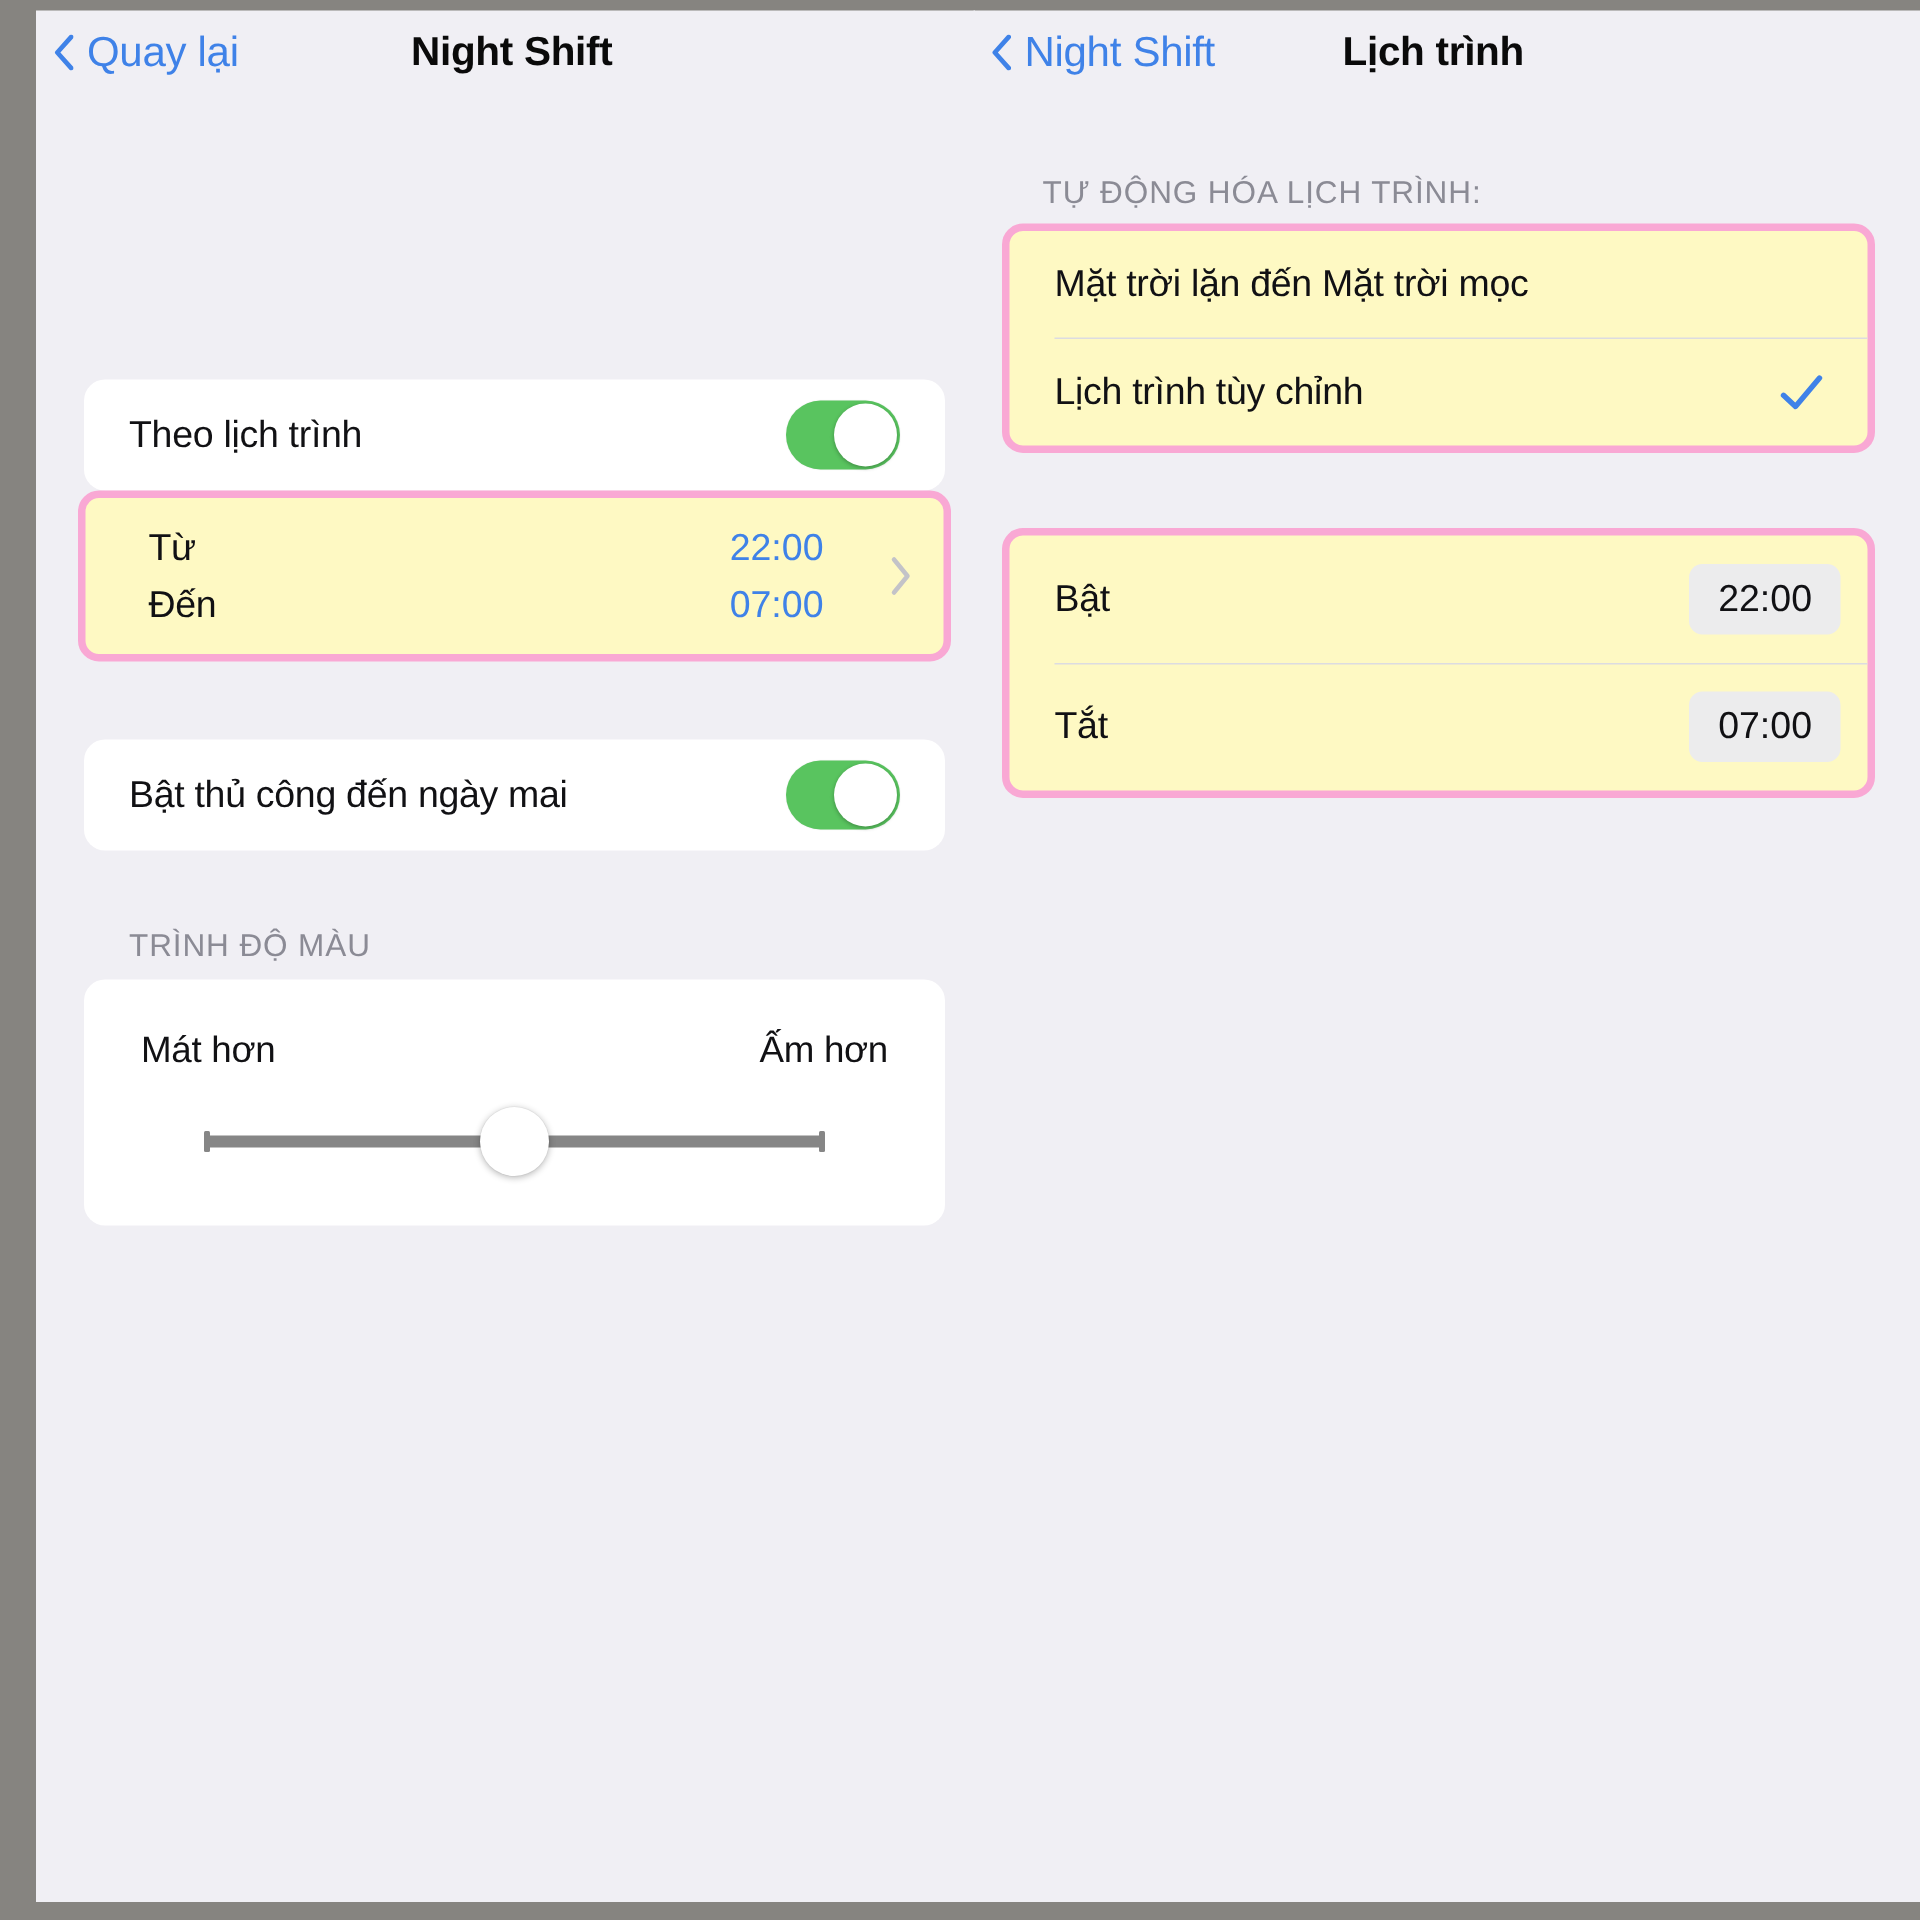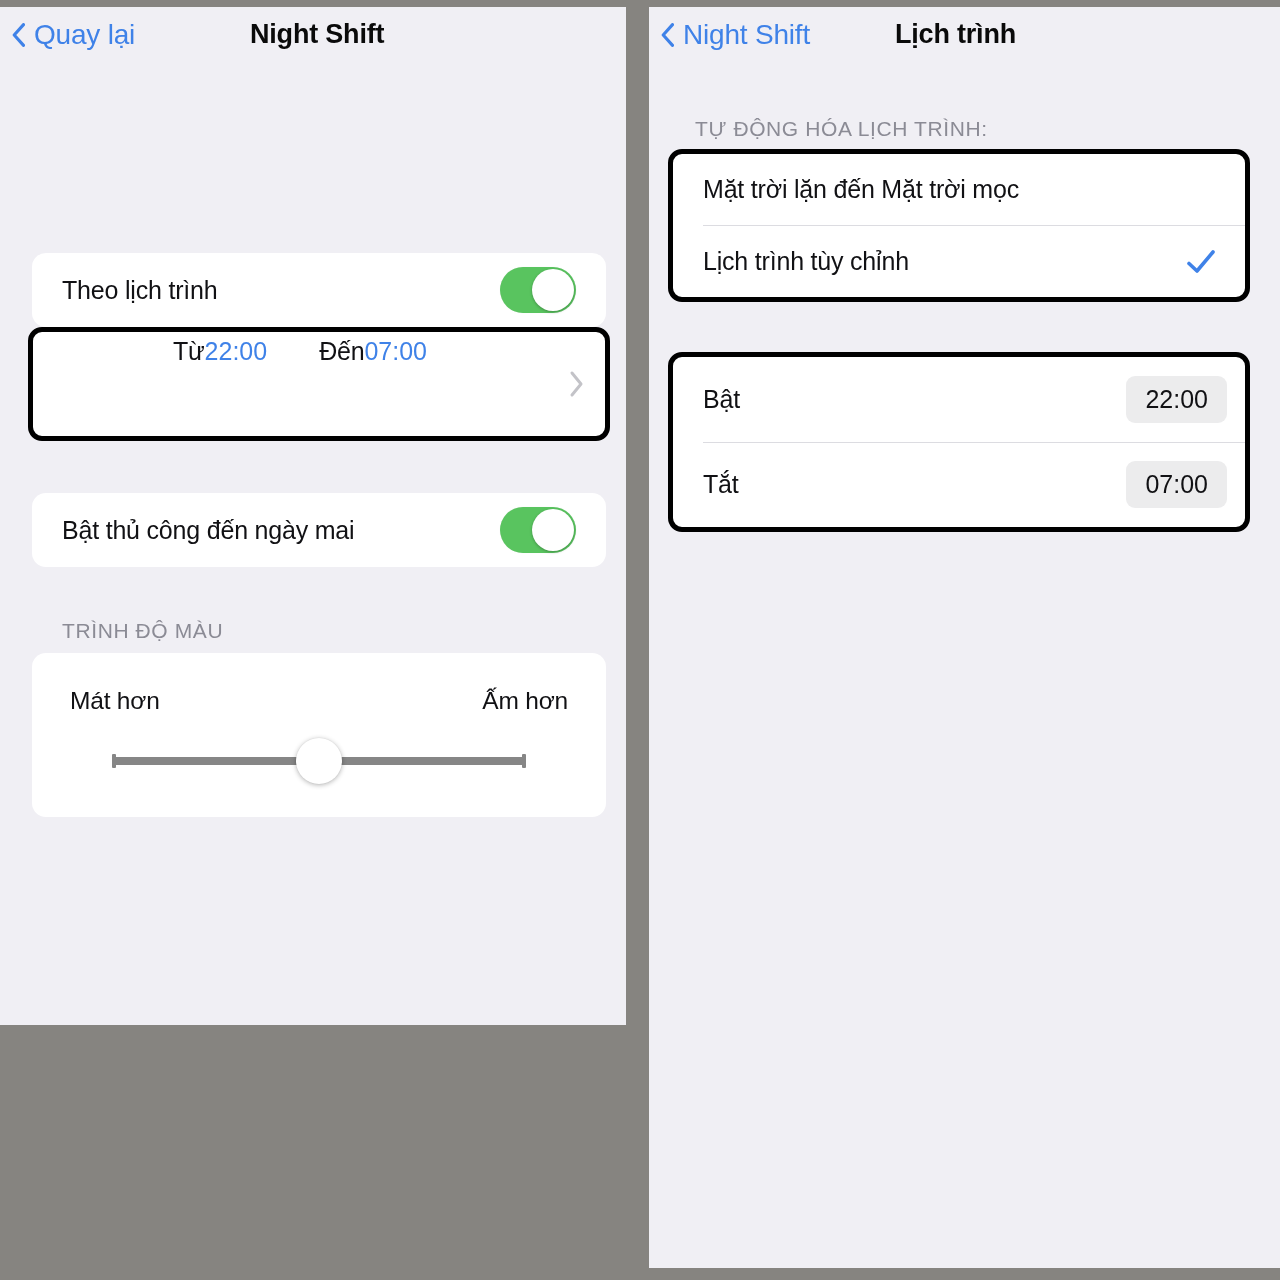--- a/index.html
+++ b/index.html
@@ -15,21 +15,21 @@
     background:#868480;
   }
 
   
   .panel {
     position:absolute;
     top:7px;
     background:#f0eff4;
     overflow:hidden;
   }
-  #panel-left  { left:0;  width:626px; height:1018px; }
+  #panel-left  { left:24px;  width:626px; height:1261px; }
   #panel-right { left:649px; width:631px; height:1261px; }
 
   
   .navbar {
     position:relative;
     height:55px;
   }
   .nav-back {
     position:absolute;
     left:12px; top:0;
@@ -107,35 +107,35 @@
   }
   #schedule-toggle-card {
     background:#fff;
     border-radius:14px;
     height:74px;
     display:flex; align-items:center;
     padding:0 30px;
   }
   
   .hl {
-    border:5px solid #000000;
+    border:5px solid #f9a8d4;
     border-radius:14px;
-    background:#ffffff;
+    background:#fef9c3;
     box-sizing:border-box;
   }
   #fromto-box {
     position:absolute;
     left:28px; top:320px;
     width:582px; height:114px;
   }
   #fromto-inner {
     position:relative;
     width:100%; height:100%;
     padding:0 28px 0 42px;
-    display:flex; flex-direction:row;
+    display:flex; flex-direction:column;
     justify-content:center;
   }
   .fromto-line {
     display:flex; align-items:center;
     height:38px;
   }
   .fromto-label {
     font-size:25px; color:#111114;
     flex:1 1 auto;
     letter-spacing:-0.2px;

